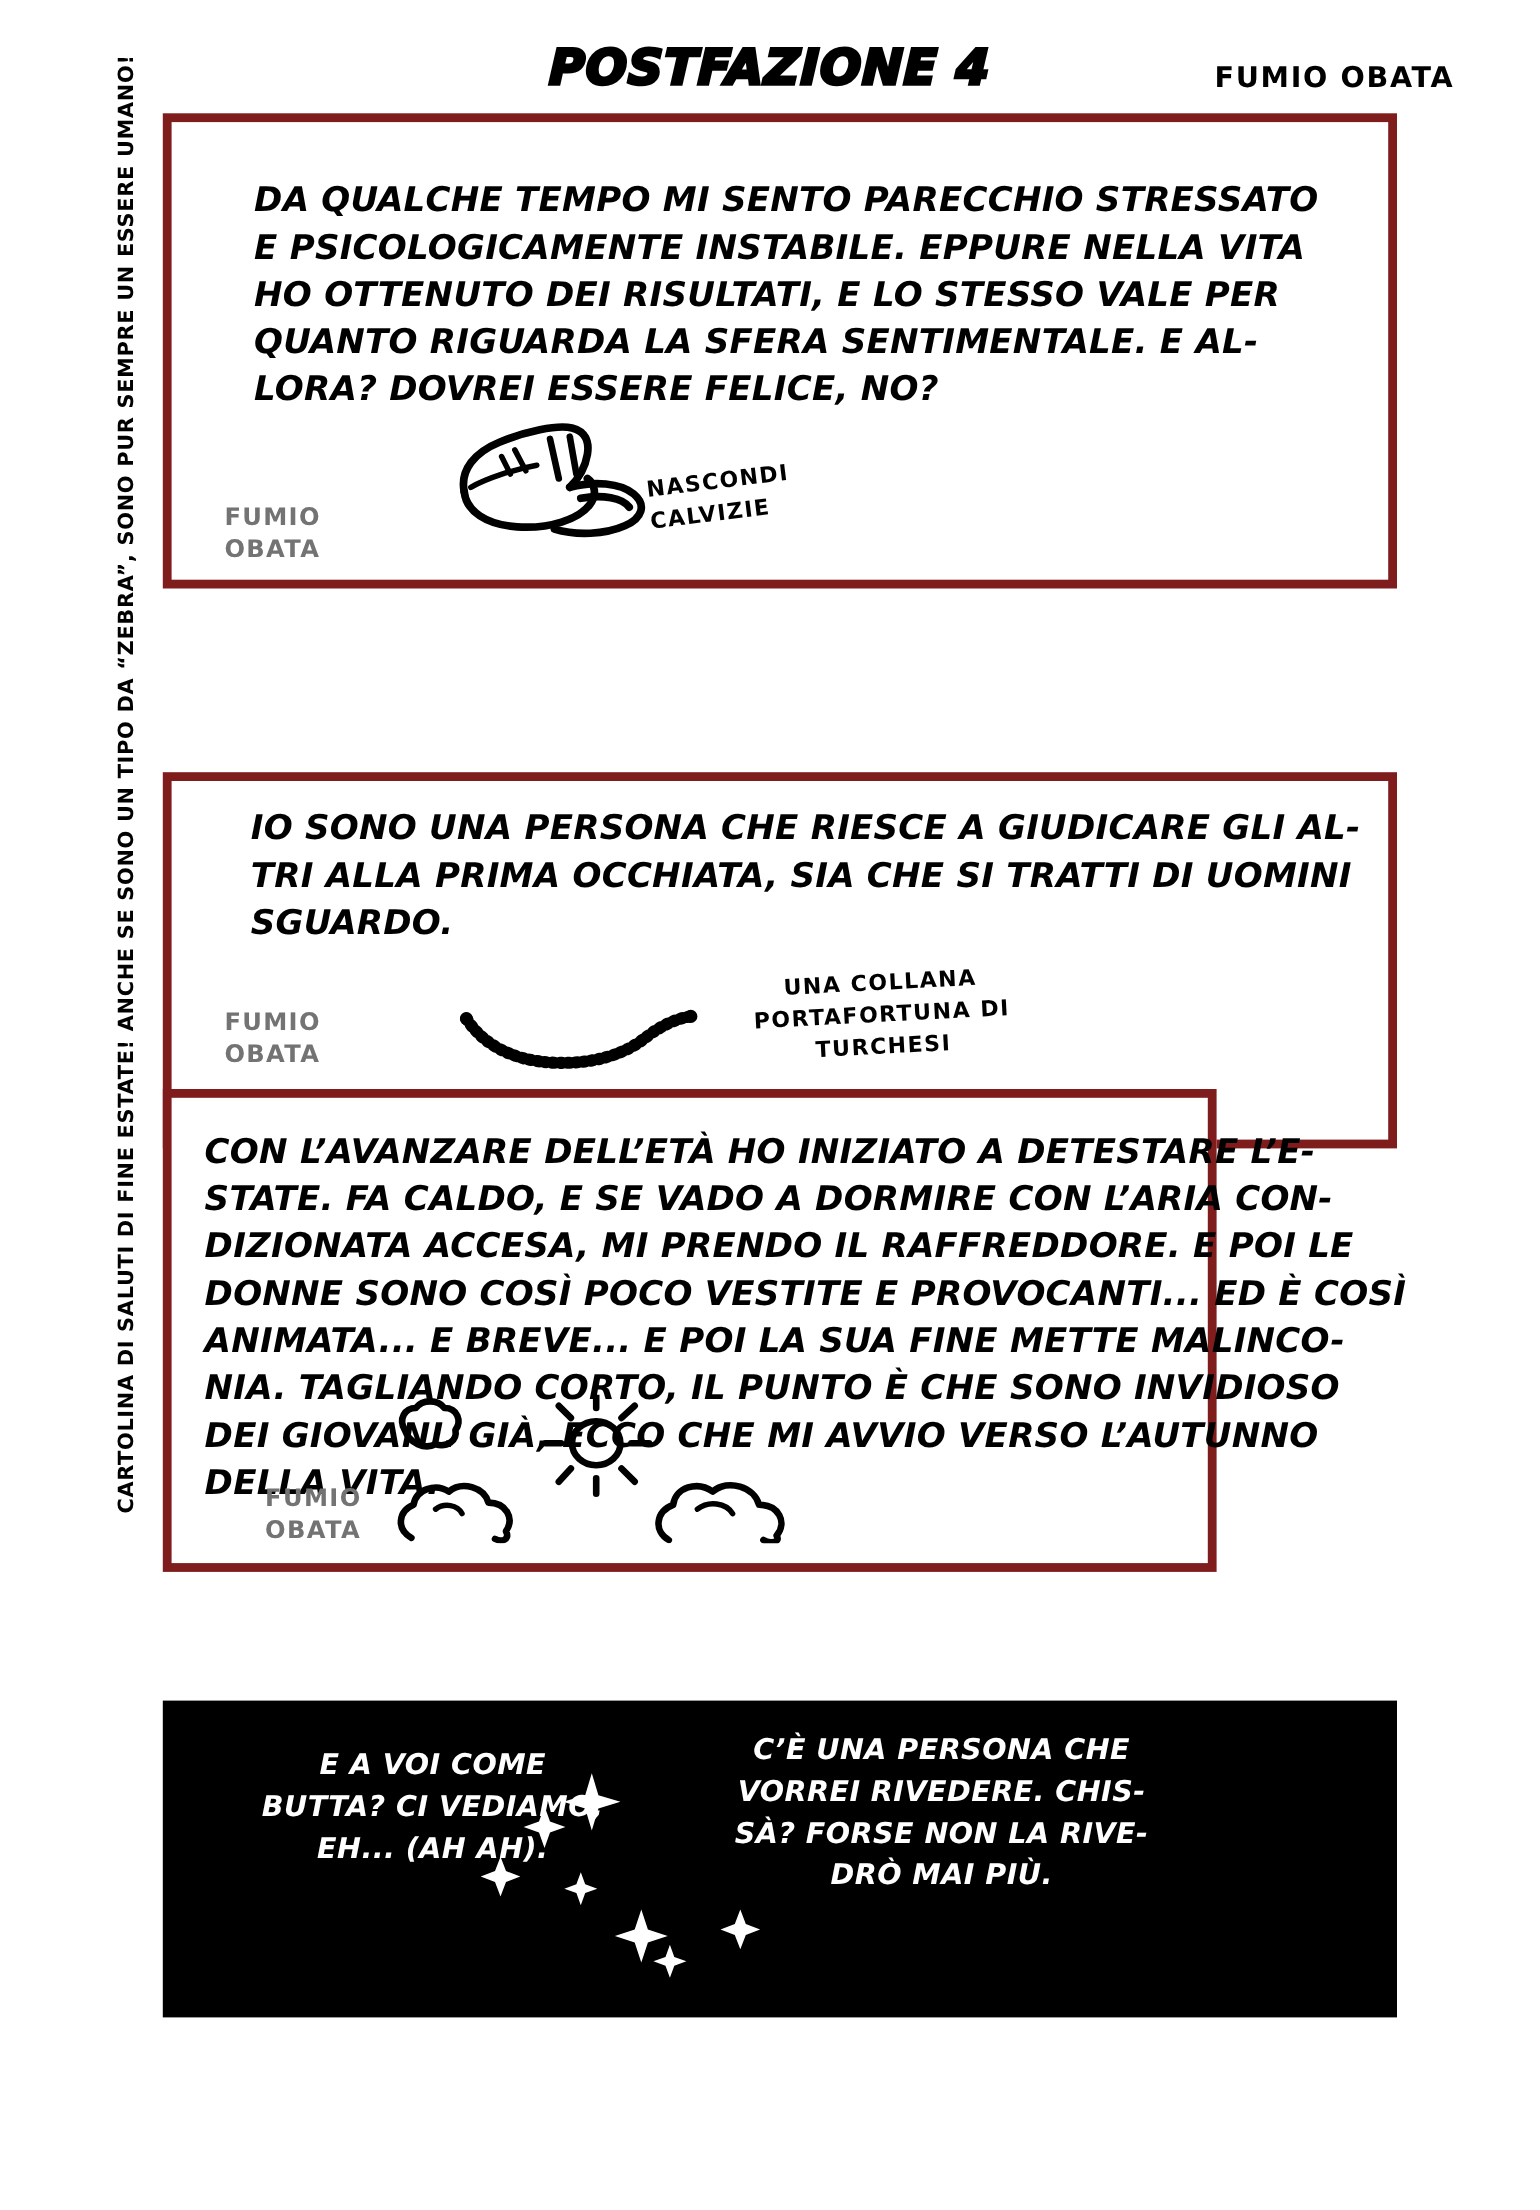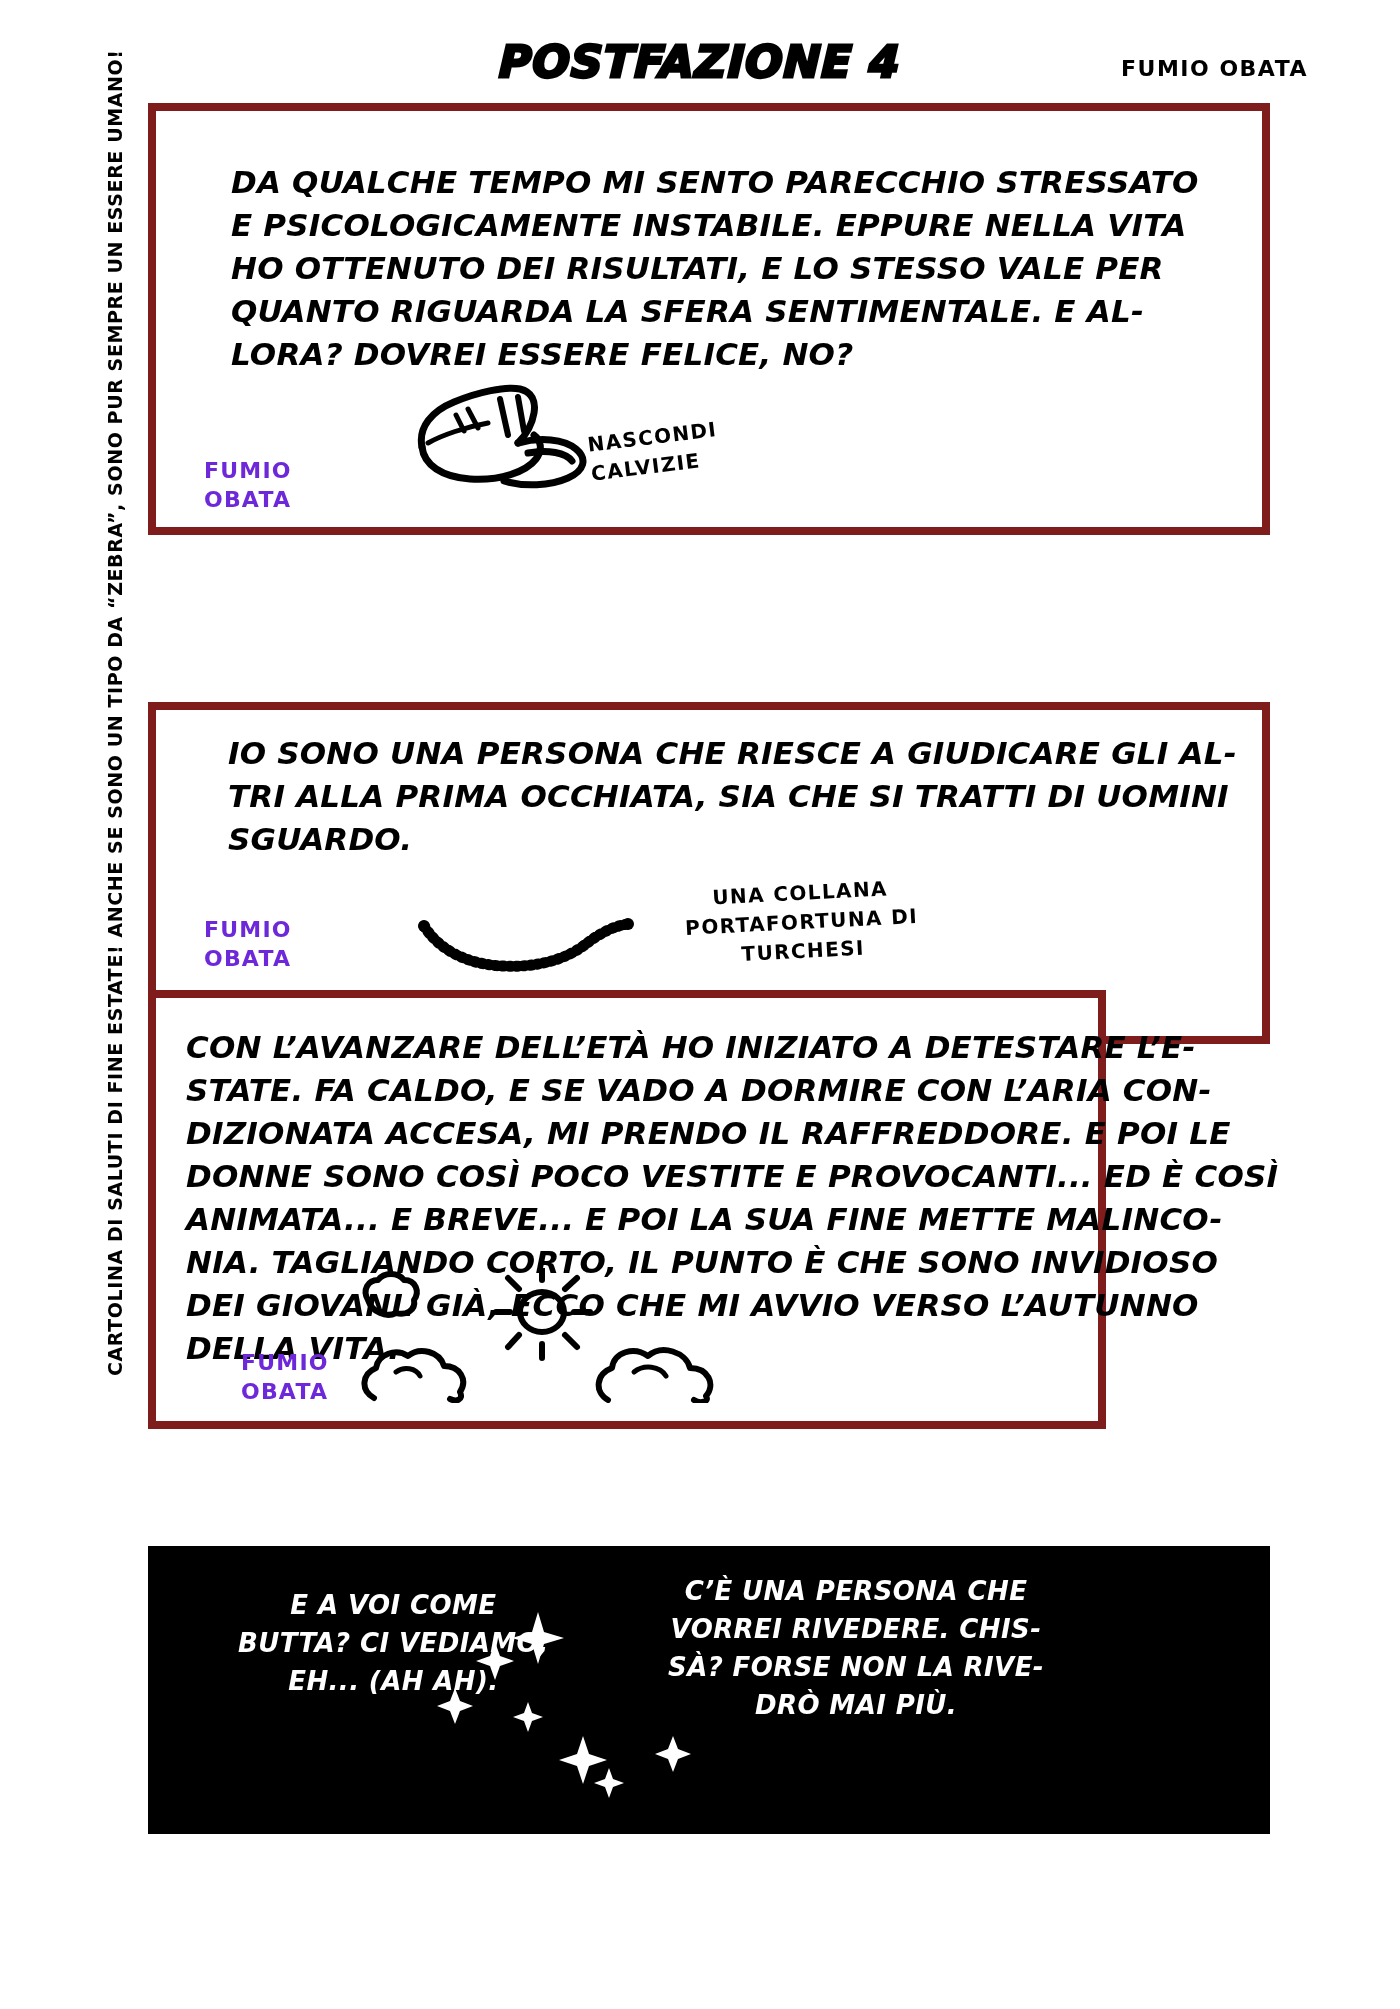--- a/index.html
+++ b/index.html
@@ -41,25 +41,25 @@
     font-style: italic;
     font-size: 44px;
     letter-spacing: 1px;
     color: #000;
     -webkit-text-stroke: 3px #000;
     paint-order: stroke fill;
     transform: skewX(-2deg);
   }
   #byline {
     position: absolute;
-    right: 92px;
+    right: 78px;
     top: 20px;
     font-family: "DejaVu Sans", sans-serif;
     font-weight: bold;
-    font-size: 22px;
+    font-size: 26px;
     letter-spacing: 1.5px;
     color: #000;
   }
 
   
   #side-caption {
     position: absolute;
     left: -505px;
     top: 745px;
     width: 1240px;
@@ -124,21 +124,21 @@
   }
 
   
   .signature {
     position: absolute;
     font-family: "DejaVu Sans", sans-serif;
     font-weight: bold;
     font-size: 22px;
     line-height: 29px;
     letter-spacing: 1.2px;
-    color: #6d28d9;
+    color: #737373;
   }
   .signature .ln { display: block; }
   #p1-sign { left: 48px; top: 345px; }
   #p2-sign { left: 48px; top: 205px; }
   #p3-sign { left: 85px; top: 350px; }
 
   
   .obj-caption {
     position: absolute;
     font-family: "DejaVu Sans", sans-serif;

